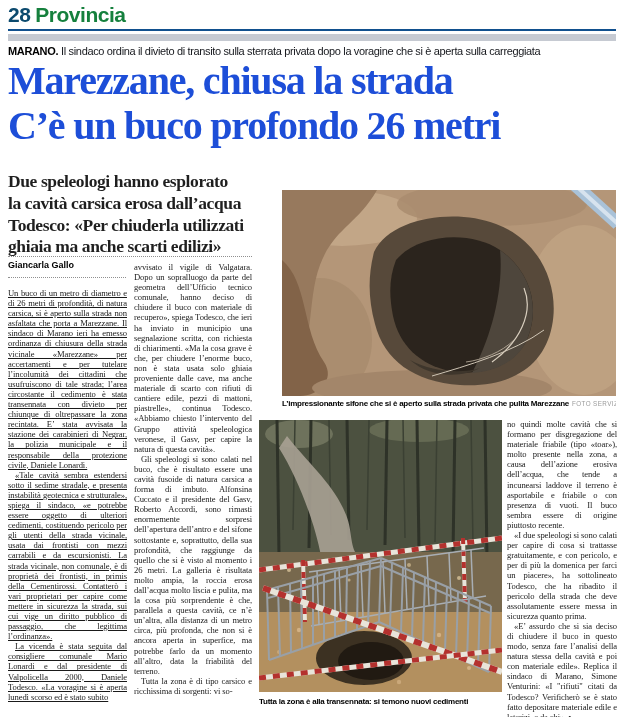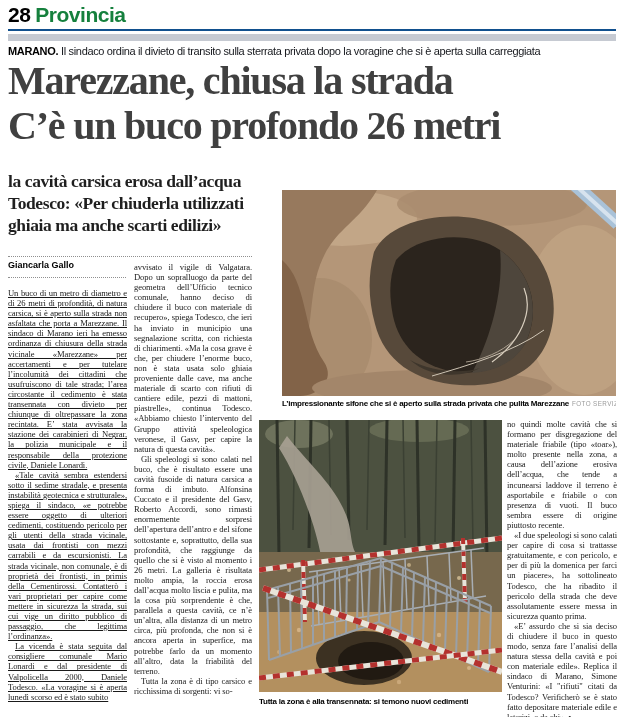--- a/index.html
+++ b/index.html
@@ -3,29 +3,29 @@
 <meta charset="utf-8">
 <style>
   html,body { margin:0; padding:0; background:#ffffff; }
   #page {
     position:relative; width:624px; height:719px; background:#fff;
     font-family:"Liberation Serif", serif; overflow:hidden;
   }
   
   .pg-header { position:absolute; left:8px; top:3px; font-family:"Liberation Sans", sans-serif;
     font-weight:bold; font-size:21px; letter-spacing:-0.5px; }
-  .pg-num  { color:#000000; }
+  .pg-num  { color:#0c4a6e; }
   .pg-sec  { color:#15803d; margin-left:5px; }
   .blue-rule { position:absolute; left:8px; top:29px; width:608px; height:2px; background:#11508e; }
   .gray-bar  { position:absolute; left:8px; top:34px; width:608px; height:7px; background:#c6cad2; }
   .kicker { position:absolute; left:8px; top:45px; width:612px; font-family:"Liberation Sans", sans-serif;
     font-size:11px; letter-spacing:-0.35px; color:#16181d; white-space:nowrap; overflow:hidden; }
   .kicker .loc { font-weight:bold; color:#000; margin-right:3px; }
   
-  .headline { position:absolute; left:8px; top:58px; width:612px; color:#404040;
+  .headline { position:absolute; left:8px; top:58px; width:612px; color:#1d4ed8;
     font-weight:bold; font-size:40px; line-height:45px; letter-spacing:-1.2px; }
   
   .subhead { position:absolute; left:8px; top:171px; width:276px; color:#1f1f1f;
     font-weight:bold; font-size:17.5px; line-height:21.8px; letter-spacing:-0.4px; }
   .subhead div { white-space:nowrap; }
   
   .rule-dot-long  { position:absolute; left:8px; top:256px; width:244px; border-top:1px dotted #8f8f8f; }
   .byline { position:absolute; left:8px; top:260px; width:118px; font-family:"Liberation Sans", sans-serif;
     font-weight:bold; font-size:9px; color:#000; }
   .rule-dot-short { position:absolute; left:8px; top:277px; width:118px; border-top:1px dotted #8f8f8f; }
@@ -61,20 +61,21 @@
   <div class="kicker">
     <span class="loc">MARANO.</span><span>Il sindaco ordina il divieto di transito sulla sterrata privata dopo la voragine che si è aperta sulla carreggiata</span>
   </div>
 
   <div class="headline">
     <div>Marezzane, chiusa la strada</div>
     <div>C’è un buco profondo 26 metri</div>
   </div>
 
   <div class="subhead">
+    <div>Due speleologi hanno esplorato</div>
     <div>la cavità carsica erosa dall’acqua</div>
     <div>Todesco: «Per chiuderla utilizzati</div>
     <div>ghiaia ma anche scarti edilizi»</div>
   </div>
 
   <div class="rule-dot-long"></div>
   <div class="byline">Giancarla Gallo</div>
   <div class="rule-dot-short"></div>
 
   <div id="col1" class="col">

